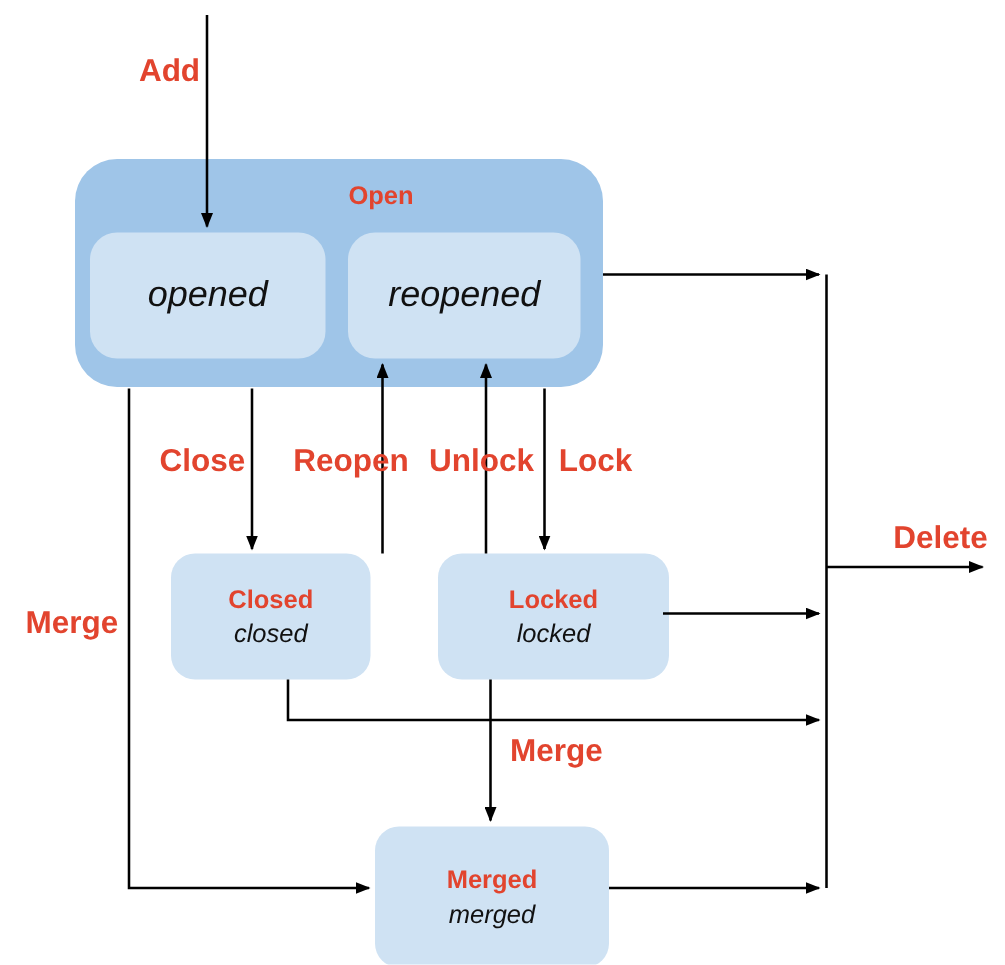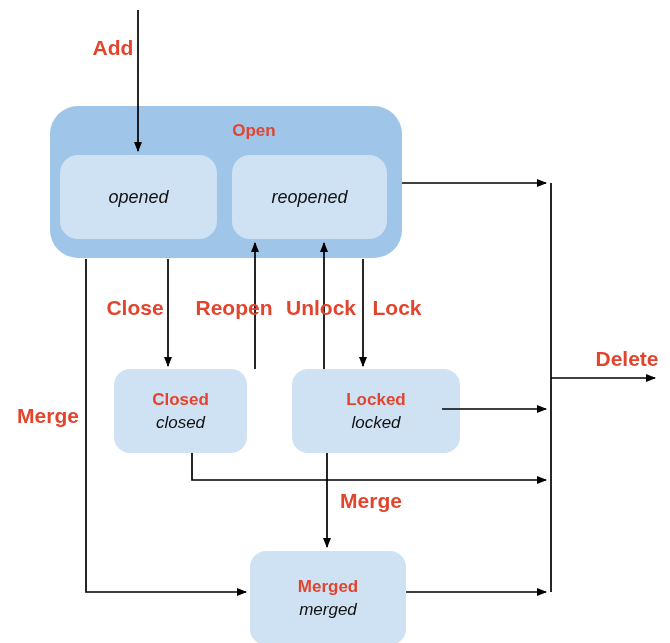--- a/index.html
+++ b/index.html
@@ -55,38 +55,38 @@
   }
   .substate-box{
     position:absolute;
     background:var(--state-fill);
     border-radius:18px;
     display:flex;
     align-items:center;
     justify-content:center;
     z-index:2;
     font-style:italic;
-    font-size:18px;
+    font-size:24px;
     color:var(--state-text);
   }
   .opened-box{left:60px;top:155px;width:157px;height:84px;}
   .reopened-box{left:232px;top:155px;width:155px;height:84px;}
   .state-box{
     position:absolute;
     background:var(--state-fill);
     border-radius:16px;
     display:flex;
     flex-direction:column;
     align-items:center;
     justify-content:center;
     z-index:2;
     line-height:23px;
   }
   .closed-box{left:114px;top:369px;width:133px;height:84px;}
-  .locked-box{left:292px;top:369px;width:168px;height:84px;}
+  .locked-box{left:292px;top:369px;width:154px;height:84px;}
   .merged-box{left:250px;top:551px;width:156px;height:94px;}
   .state-title{
     font-weight:bold;
     font-size:17px;
     color:var(--label-red);
   }
   .state-sub{
     font-style:italic;
     font-size:17px;
     color:var(--state-text);

